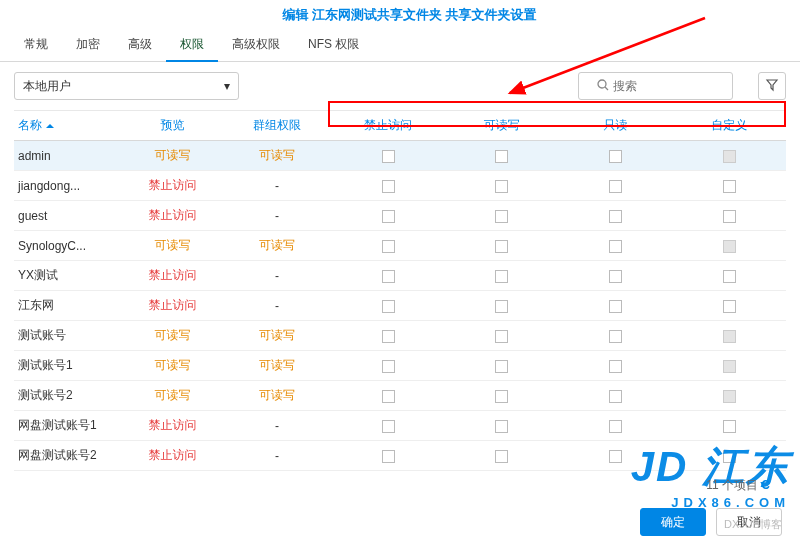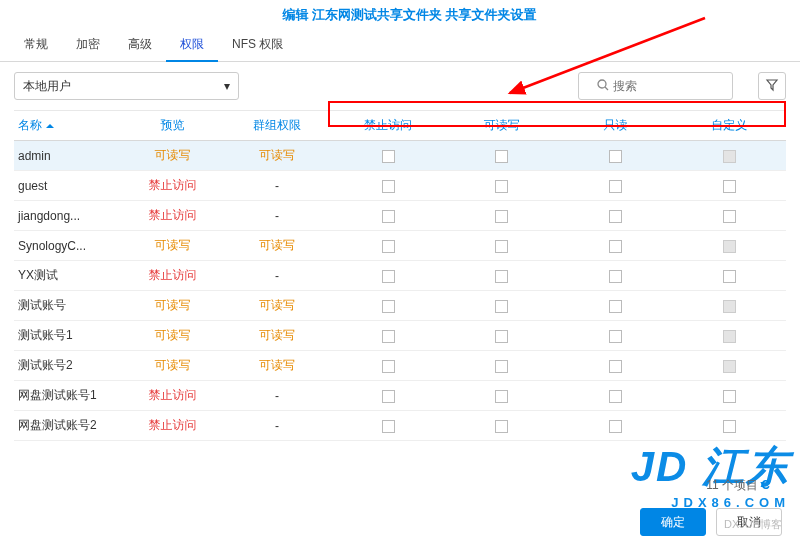--- a/index.html
+++ b/index.html
@@ -1,20 +1,20 @@
 <!DOCTYPE html>
 <html><head>
 <meta charset="utf-8">
 <style>
   * { box-sizing: border-box; margin: 0; padding: 0; }
   body { font-family: "Microsoft YaHei", Arial, sans-serif; font-size: 12px; color: #333; background: #fff; width: 800px; height: 550px; position: relative; overflow: hidden; }
   .header { text-align: center; padding: 6px 0 4px; color: #0086e5; font-weight: bold; font-size: 13px; margin-left: 19px; }
   .tabs { border-bottom: 1px solid #d8d8d8; display: flex; padding: 0 10px; }
   .tab { padding: 8px 14px; color: #444; cursor: pointer; position: relative; }
-  .tab.active { color: #1d4ed8; }
+  .tab.active { color: #14532d; }
   .tab.active::after { content: ""; position: absolute; bottom: -1px; left: 0; right: 0; height: 2px; background: #0086e5; }
   .toolbar { display: flex; align-items: center; padding: 10px 14px; gap: 25px; }
   .select { flex: 0 0 225px; border: 1px solid #ccc; border-radius: 3px; height: 28px; display: flex; align-items: center; padding: 0 8px; justify-content: space-between; background: #fff; }
   .spacer { flex: 1; }
   .search { width: 155px; height: 28px; border: 1px solid #ccc; border-radius: 3px; display: flex; align-items: center; padding: 0 18px; gap: 4px; }
   .search input { border: none; outline: none; width: 100%; font-size: 12px; }
   .filter-btn { width: 28px; height: 28px; border: 1px solid #ccc; border-radius: 3px; display: flex; align-items: center; justify-content: center; background: #fff; }
   .table { width: calc(100% - 28px); margin: 0 14px; border-collapse: collapse; }
   .thead { border-bottom: 1px solid #d8d8d8; border-top: 1px solid #e8e8e8; }
   .th, .td { text-align: left; padding: 6px 4px; height: 30px; }
@@ -44,20 +44,21 @@
 </head>
 <body>
 
 <div class="header">编辑 江东网测试共享文件夹 共享文件夹设置</div>
 
 <div class="tabs" id="tabs">
     <div class="tab">常规</div>
     <div class="tab">加密</div>
     <div class="tab">高级</div>
     <div class="tab active">权限</div>
+    <div class="tab">高级权限</div>
     <div class="tab">NFS 权限</div>
   </div>
 
 <div class="toolbar">
   <div class="select">
     <span>本地用户</span>
     <span>▾</span>
   </div>
   <div class="spacer"></div>
   <div class="search">
@@ -94,48 +95,57 @@
       <tr class="sel">
         <td class="td col-name">admin</td>
         <td class="td col-preview"><span class="status-write">可读写</span></td>
         <td class="td col-group"><span class="status-write">可读写</span></td>
         <td class="td col-cb"><span class="cb"></span></td>
         <td class="td col-cb"><span class="cb"></span></td>
         <td class="td col-cb"><span class="cb"></span></td>
         <td class="td col-cb"><span class="cb dis"></span></td>
       </tr>
       <tr>
+        <td class="td col-name">jiangdong...</td>
+        <td class="td col-preview"><span class="status-deny">禁止访问</span></td>
+        <td class="td col-group">-</td>
+        <td class="td col-cb"><span class="cb"></span></td>
+        <td class="td col-cb"><span class="cb"></span></td>
+        <td class="td col-cb"><span class="cb"></span></td>
+        <td class="td col-cb"><span class="cb"></span></td>
+      </tr>
+      <tr>
         <td class="td col-name">guest</td>
         <td class="td col-preview"><span class="status-deny">禁止访问</span></td>
         <td class="td col-group">-</td>
         <td class="td col-cb"><span class="cb"></span></td>
         <td class="td col-cb"><span class="cb"></span></td>
         <td class="td col-cb"><span class="cb"></span></td>
         <td class="td col-cb"><span class="cb"></span></td>
       </tr>
       <tr>
-        <td class="td col-name">jiangdong...</td>
-        <td class="td col-preview"><span class="status-deny">禁止访问</span></td>
-        <td class="td col-group">-</td>
-        <td class="td col-cb"><span class="cb"></span></td>
-        <td class="td col-cb"><span class="cb"></span></td>
-        <td class="td col-cb"><span class="cb"></span></td>
-        <td class="td col-cb"><span class="cb"></span></td>
-      </tr>
-      <tr>
         <td class="td col-name">SynologyC...</td>
         <td class="td col-preview"><span class="status-write">可读写</span></td>
         <td class="td col-group"><span class="status-write">可读写</span></td>
         <td class="td col-cb"><span class="cb"></span></td>
         <td class="td col-cb"><span class="cb"></span></td>
         <td class="td col-cb"><span class="cb"></span></td>
         <td class="td col-cb"><span class="cb dis"></span></td>
       </tr>
       <tr>
         <td class="td col-name">YX测试</td>
+        <td class="td col-preview"><span class="status-deny">禁止访问</span></td>
+        <td class="td col-group">-</td>
+        <td class="td col-cb"><span class="cb"></span></td>
+        <td class="td col-cb"><span class="cb"></span></td>
+        <td class="td col-cb"><span class="cb"></span></td>
+        <td class="td col-cb"><span class="cb"></span></td>
+      </tr>
+      <tr>
+        <td class="td col-name">江东网</td>
         <td class="td col-preview"><span class="status-deny">禁止访问</span></td>
         <td class="td col-group">-</td>
         <td class="td col-cb"><span class="cb"></span></td>
         <td class="td col-cb"><span class="cb"></span></td>
         <td class="td col-cb"><span class="cb"></span></td>
         <td class="td col-cb"><span class="cb"></span></td>
       </tr>
       <tr>
         <td class="td col-name">测试账号</td>
         <td class="td col-preview"><span class="status-write">可读写</span></td>

